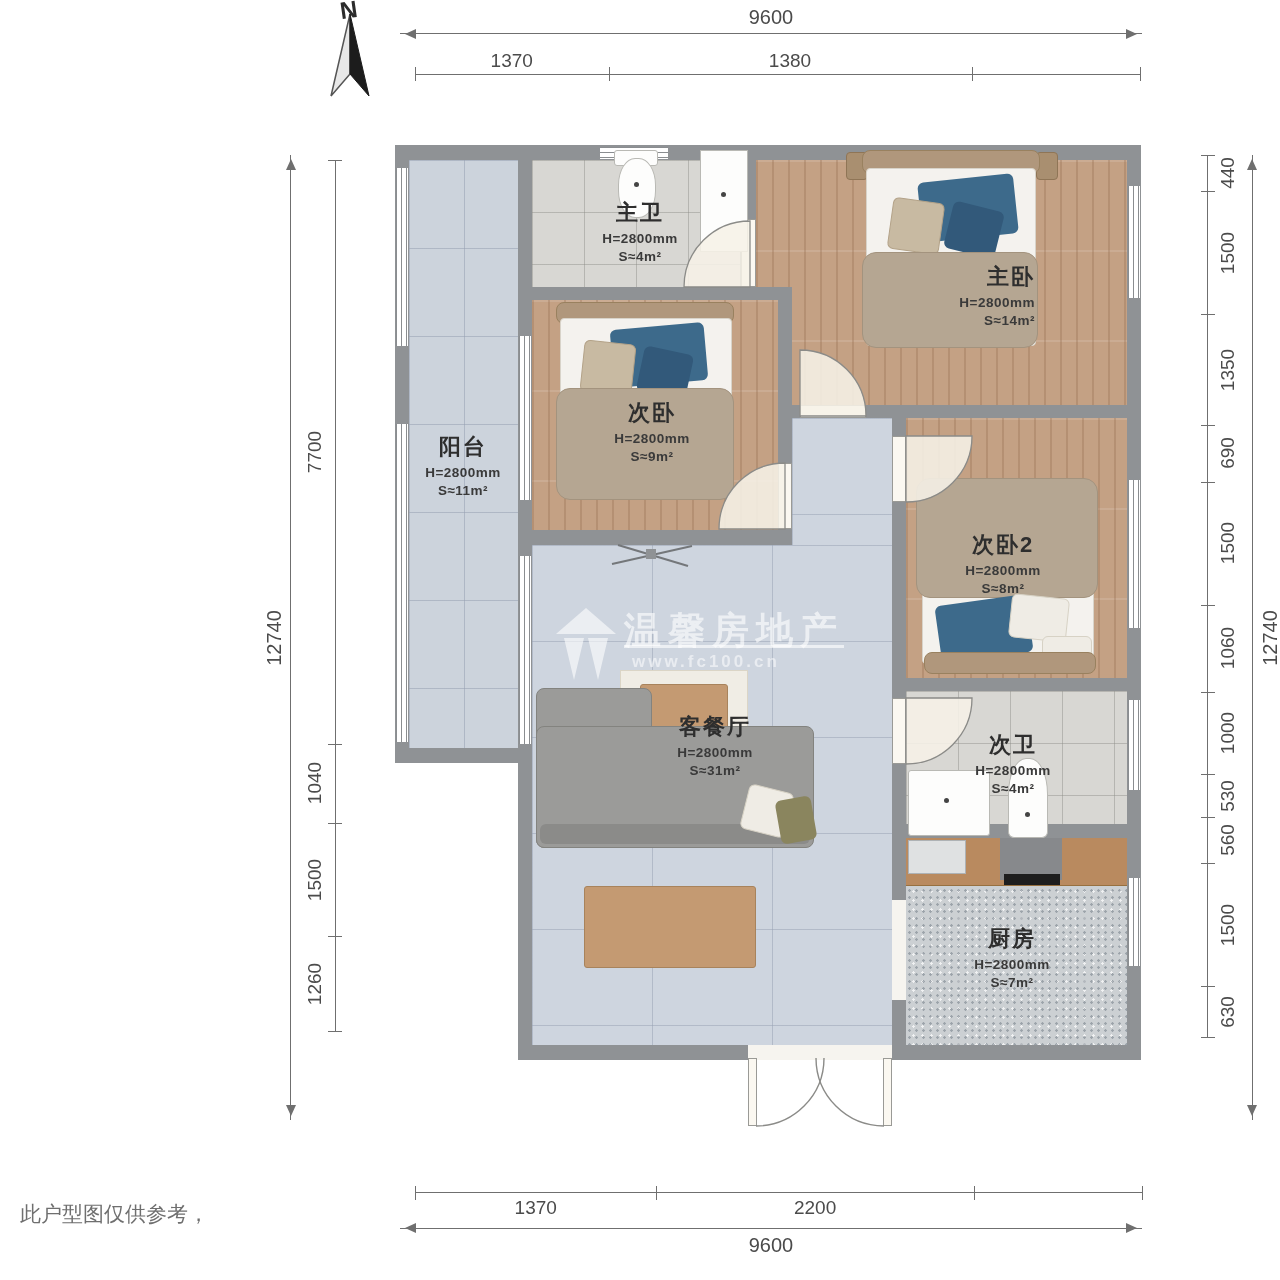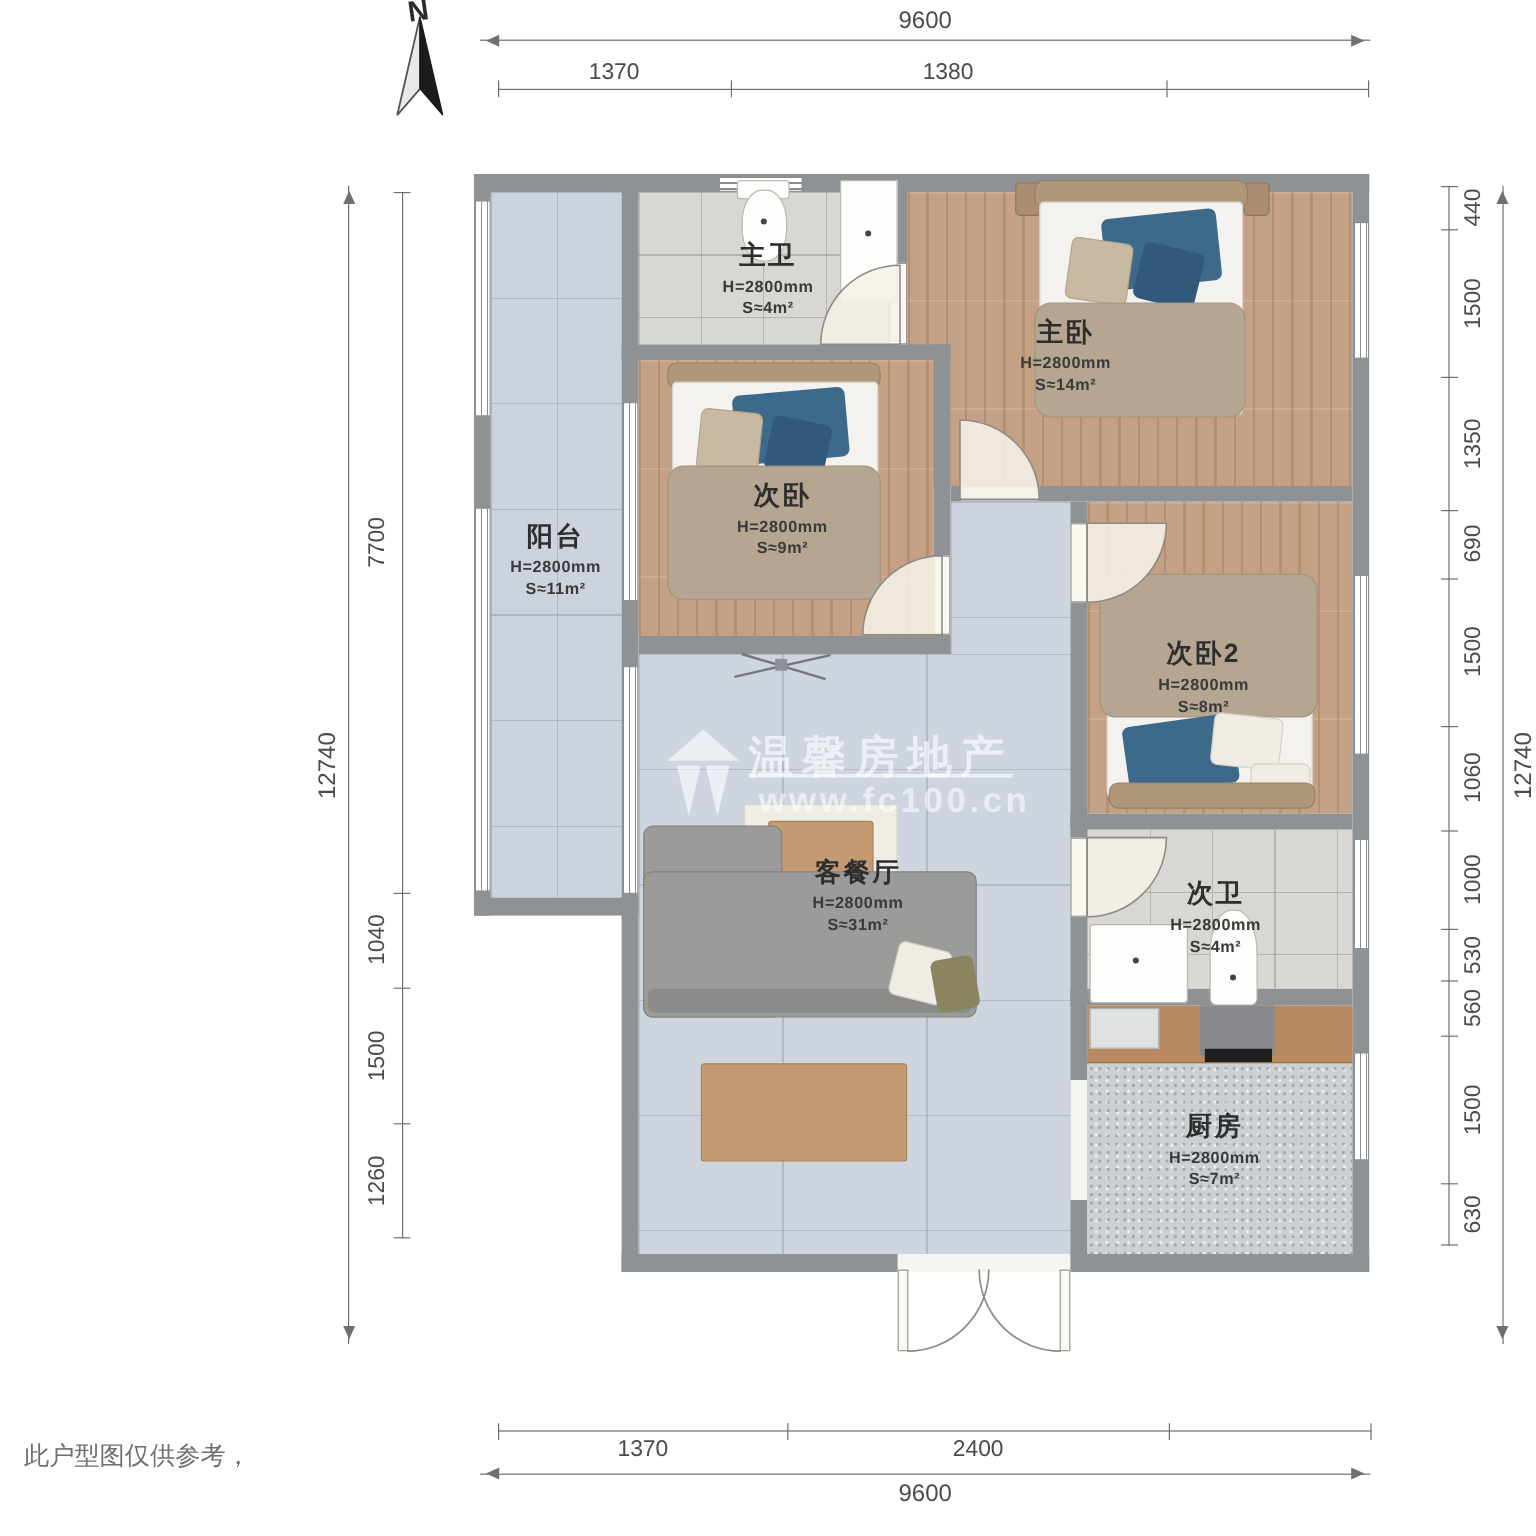--- a/index.html
+++ b/index.html
@@ -87,21 +87,21 @@
   .woodtbl{background:#c49a72;border:1px solid #a8835c;border-radius:3px;}
   .white-fix{background:#fdfdfc;border:1px solid #b9b9b4;}
   .dot{position:absolute;width:5px;height:5px;border-radius:50%;background:#444;}
   
   .room-label{position:absolute;text-align:center;color:#2e2e2e;}
   .room-label .nm{font-size:22px;font-weight:700;letter-spacing:2px;}
   .room-label .sub{font-size:13.5px;font-weight:600;color:#3a3a3a;margin-top:3px;letter-spacing:.5px;}
   
   .wm{position:absolute;color:rgba(255,255,255,.62);}
   .wm-brand{font-size:37px;font-weight:700;letter-spacing:7px;}
-  .wm-url{font-size:29px;font-weight:700;letter-spacing:3px;color:rgba(255,255,255,.55);}
+  .wm-url{font-size:17px;font-weight:700;letter-spacing:3px;color:rgba(255,255,255,.55);}
   
   .disclaimer{position:absolute;left:20px;top:1198px;width:230px;color:#6f6f6f;font-size:21px;line-height:1.55;}
   .disclaimer .l2{padding-left:22px;}
   .compass-n{position:absolute;left:340px;top:-4px;font-size:24px;font-weight:700;color:#2b2b2b;transform:rotate(-8deg);}
 </style>
 </head>
 <body>
 
 <span class="compass-n">N</span>
 <svg class="abs" style="left:318px;top:8px;" width="64" height="100">
@@ -122,21 +122,21 @@
     <div class="seg" style="flex-grow: 1200;">
       <span class="seg-label"></span>
     </div>
   </div>
 
 <div class="dim-h labels-below" style="left:415px;top:1192px;width:728px;height:32px;">
     <div class="seg" style="flex-grow: 1370;">
       <span class="seg-label">1370</span>
     </div>
     <div class="seg" style="flex-grow: 1800;">
-      <span class="seg-label">2400</span>
+      <span class="seg-label">2200</span>
     </div>
     <div class="seg" style="flex-grow: 960;">
       <span class="seg-label"></span>
     </div>
   </div>
 <div class="dt-h dth-t" style="left:400px;top:1228px;width:742px;height:32px;">
   <span class="lbl">9600</span>
 </div>
 
 <div class="dt-v dtv-r" style="left:258px;top:155px;width:32px;height:965px;">
@@ -313,21 +313,21 @@
   <path d="M8,30 L28,30 L18,72 Z M32,30 L52,30 L42,72 Z" fill="rgba(255,255,255,0.6)"></path>
 </svg>
 <div class="wm wm-brand" style="left:624px;top:606px;text-decoration:underline;">温馨房地产</div>
 <div class="wm wm-url" style="left:632px;top:652px;">www.fc100.cn</div>
 
 <div class="room-label" style="left:555px;top:198px;width:170px;">
   <div class="nm">主卫</div>
   <div class="sub">H=2800mm</div>
   <div class="sub">S≈4m²</div>
 </div>
-<div class="room-label" style="left:798px;top:262px;width:180px;">
+<div class="room-label" style="left:855px;top:262px;width:180px;text-align:right;">
   <div class="nm">主卧</div>
   <div class="sub">H=2800mm</div>
   <div class="sub">S≈14m²</div>
 </div>
 <div class="room-label" style="left:562px;top:398px;width:180px;">
   <div class="nm">次卧</div>
   <div class="sub">H=2800mm</div>
   <div class="sub">S≈9m²</div>
 </div>
 <div class="room-label" style="left:383px;top:432px;width:160px;">

